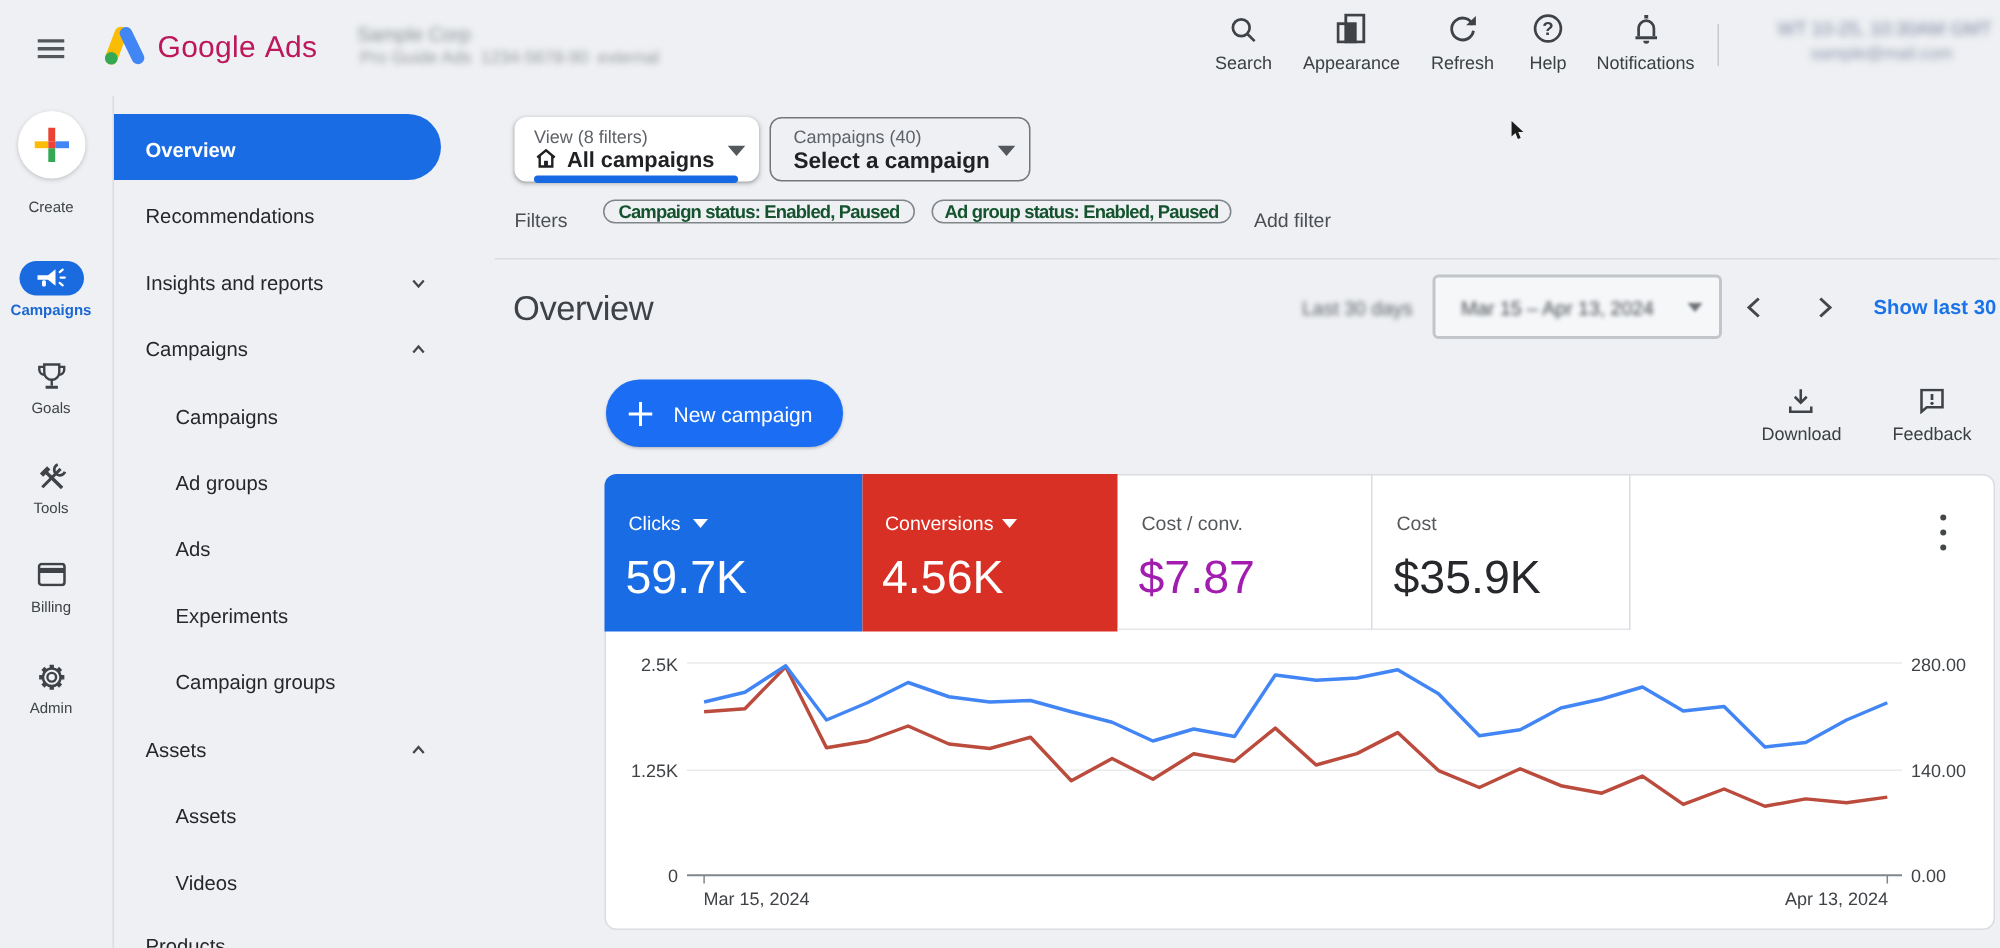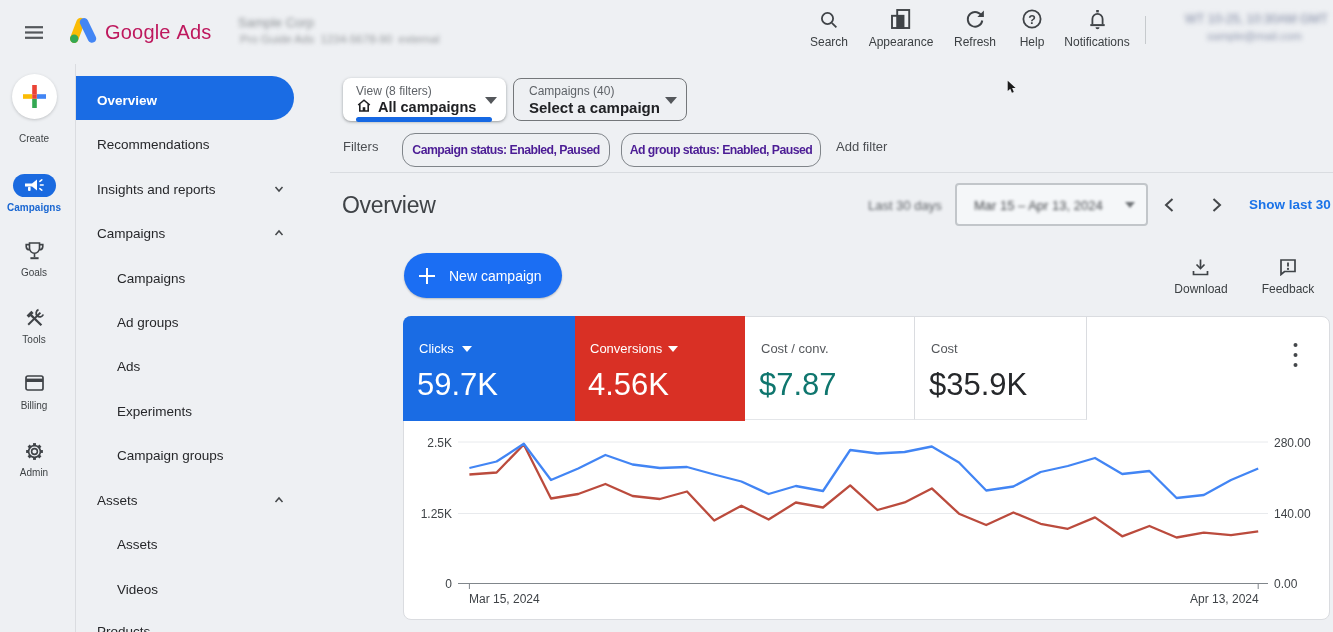--- a/index.html
+++ b/index.html
@@ -17,22 +17,22 @@
   
   .railline { position:absolute; left:75px; top:64px; bottom:0; width:1px; background:#dadce0; }
   .raillabel { position:absolute; font-size:10px; color:#3f4346; white-space:nowrap; transform:translateX(-50%); left:34px; }
   
   .navitem { position:absolute; left:97px; font-size:13.5px; color:#26272a; white-space:nowrap; transform:translateY(-50%); }
   .navsub  { left:117px; }
   .chev { position:absolute; left:273px; width:12px; height:12px; transform:translateY(-50%); }
   
   .ddlabel { font-size:12px; color:#5f6368; white-space:nowrap; }
   .chip {
-    position:absolute; height:34px; border:1px solid #80858a; border-radius:13px;
-    font-size:12.3px; font-weight:700; letter-spacing:-0.55px; color:#4c1d95;
+    position:absolute; height:16px; border:1px solid #80858a; border-radius:13px;
+    font-size:12.3px; font-weight:700; letter-spacing:-0.55px; color:#14532d;
     display:flex; align-items:center; justify-content:center; white-space:nowrap; overflow:hidden;
   }
 </style>
 </head>
 <body>
 
 <svg class="abs" style="left:25px; top:26px;" width="18" height="13">
   <g stroke="#54585c" stroke-width="2.2">
     <line x1="0" y1="1.2" x2="18" y2="1.2"></line>
       <line x1="0" y1="6.5" x2="18" y2="6.5"></line>
@@ -262,21 +262,21 @@
   </svg>
 <div class="abs" style="left:417px; top:367px; font-size:31px; color:#fff;">59.7K</div>
 
 <div class="abs" style="left:590px; top:341px; font-size:13px; color:#fff;">Conversions</div>
 <svg class="abs" style="left:668px; top:346px;" width="10" height="6">
     <polygon points="0,0 10,0 5,6" fill="#fff"></polygon>
   </svg>
 <div class="abs" style="left:588px; top:367px; font-size:31px; color:#fff;">4.56K</div>
 
 <div class="abs" style="left:761px; top:341px; font-size:13px; color:#55585c;">Cost / conv.</div>
-<div class="abs" style="left:759px; top:367px; font-size:31px; color:#0f766e;">$7.87</div>
+<div class="abs" style="left:759px; top:367px; font-size:31px; color:#a21caf;">$7.87</div>
 
 <div class="abs" style="left:931px; top:341px; font-size:13px; color:#55585c;">Cost</div>
 <div class="abs" style="left:929px; top:367px; font-size:31px; color:#26282b;text-align:right;">$35.9K</div>
 
 <svg class="abs" style="left:1293px; top:342px;" width="5" height="28">
     <g fill="#44474a">
       <circle cx="2.5" cy="3" r="2"></circle>
       <circle cx="2.5" cy="13" r="2"></circle>
       <circle cx="2.5" cy="23" r="2"></circle>
     </g>

